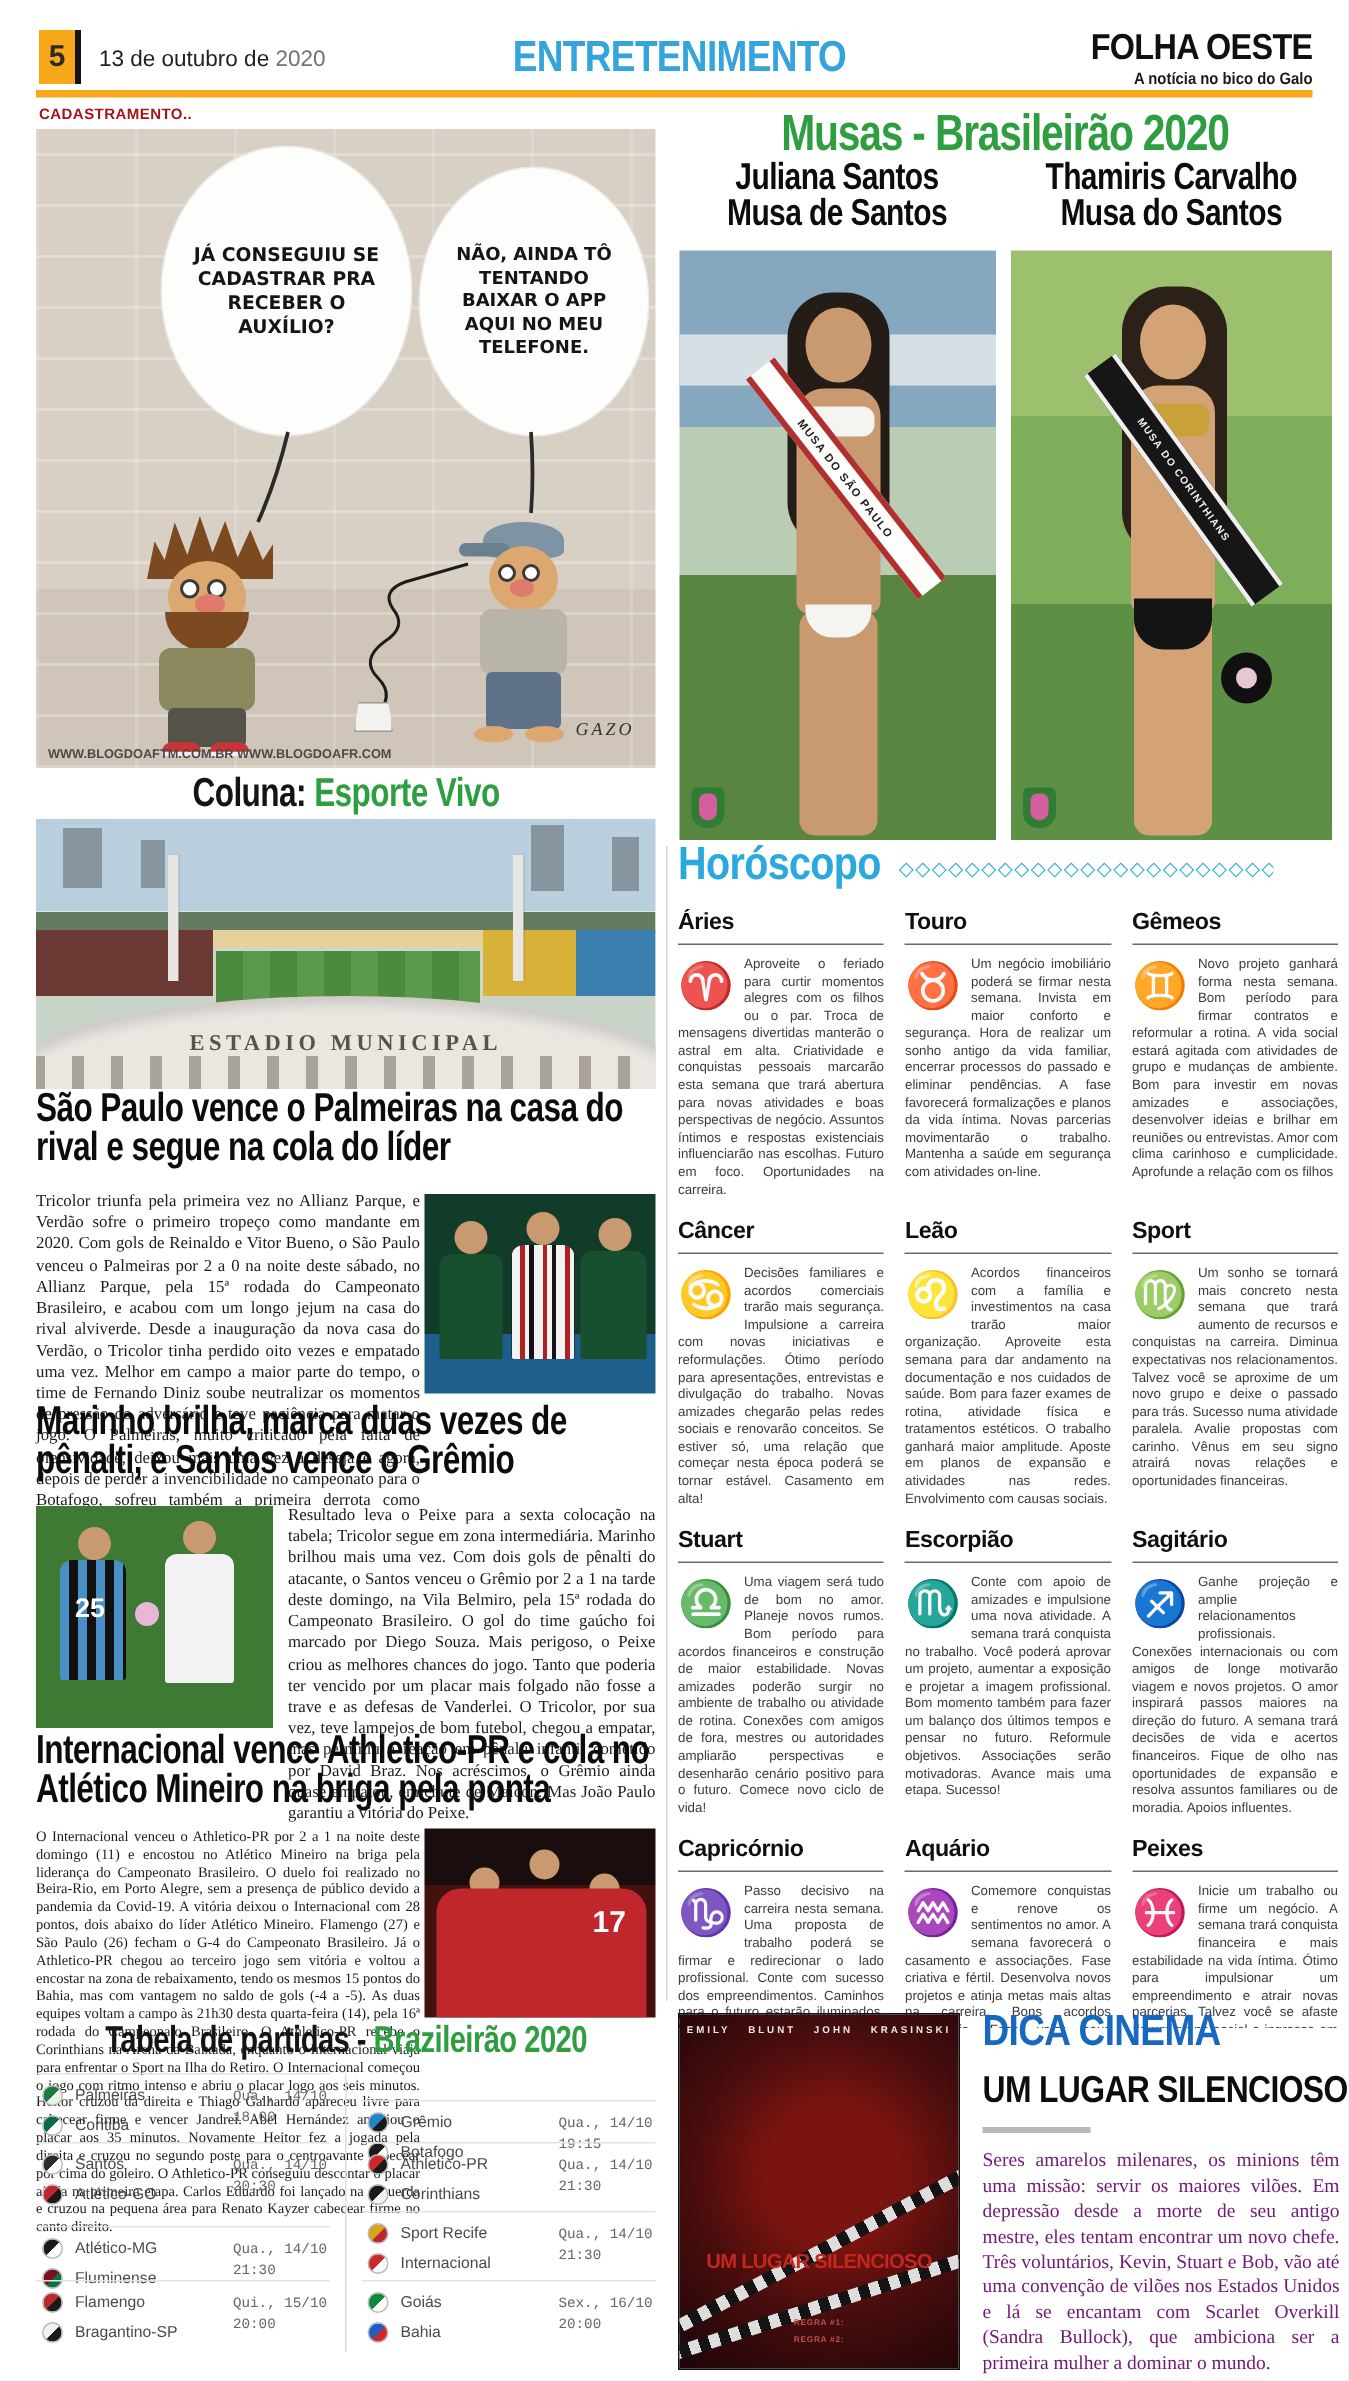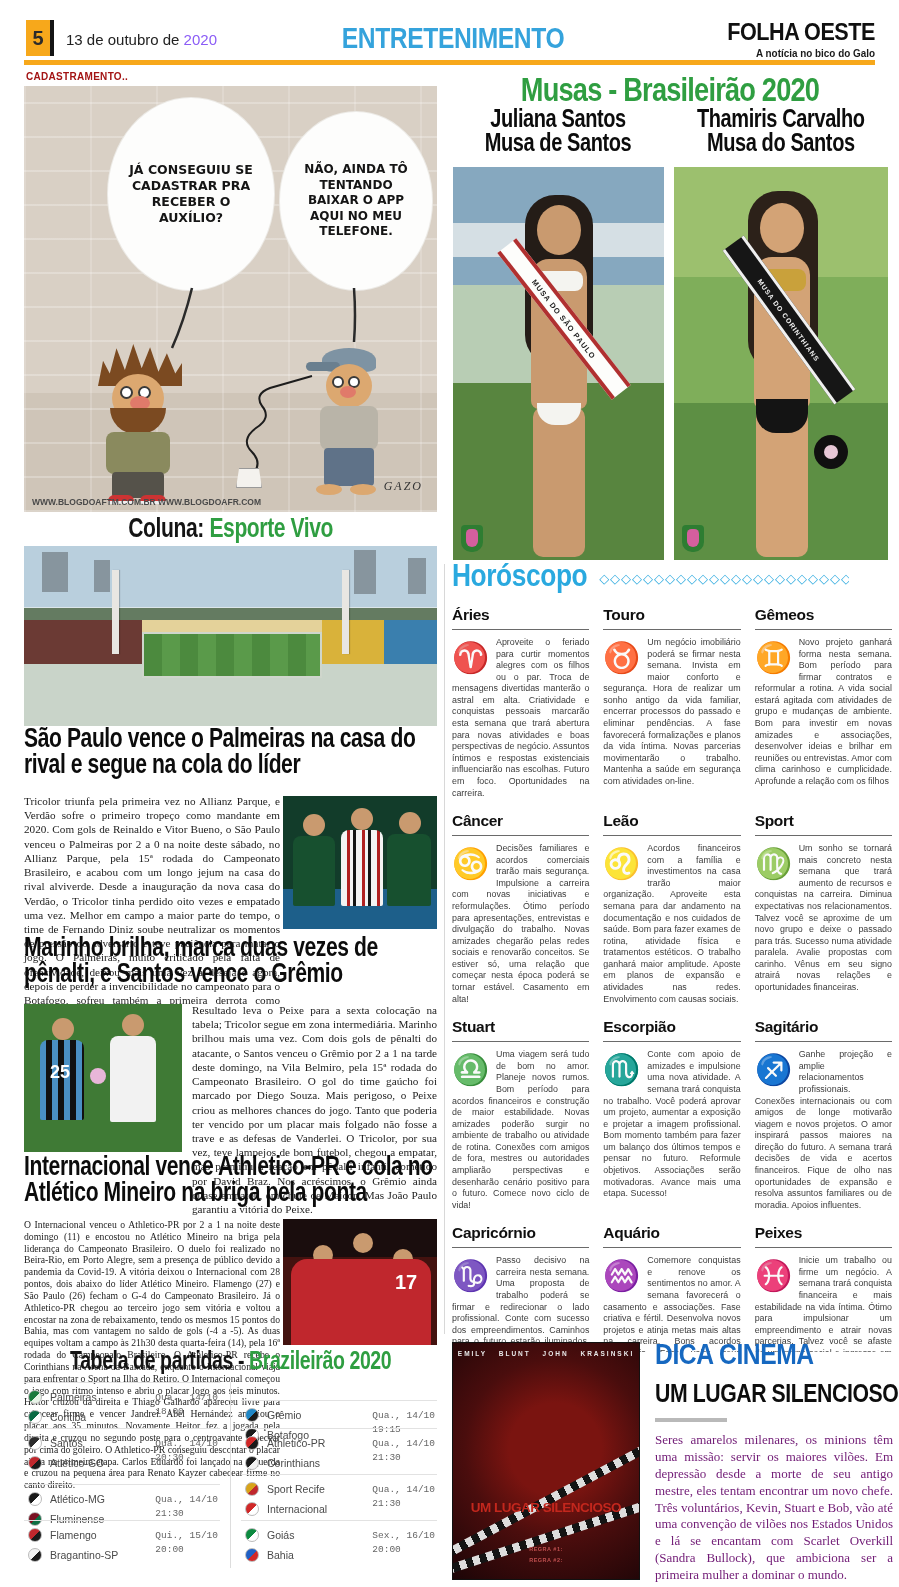--- a/index.html
+++ b/index.html
@@ -6,21 +6,21 @@
   html,body { background:#e8e8e8; }
   .page { position:relative; width:899px; height:1587px; background:#ffffff;
           font-family:"Liberation Sans", sans-serif; overflow:hidden; margin:0 auto; color:#1a1a1a; }
   .abs { position:absolute; }
 
   
   .pagenum { left:26px; top:20px; width:28px; height:36px; background:#f7a81b;
              border-right:4px solid #141414; display:flex; align-items:center; justify-content:center;
              font-weight:bold; font-size:20px; color:#2b2b2b; }
   .date { left:66px; top:31px; font-size:15px; color:#222; }
-  .date .yr { color:#8b5cf6; }
+  .date .yr { color:#737373; }
   .section-title { left:300px; top:22px; width:360px; text-align:center; font-weight:bold;
                    font-size:29px; color:#35a3dc; letter-spacing:-.5px;
                    transform:scaleX(.85); transform-origin:0 0; }
   .brand { right:24px; top:18px; width:240px; text-align:right;
            transform:scaleX(.9); transform-origin:100% 0; }
   .brand-name { font-weight:bold; font-size:24px; color:#101010; letter-spacing:-.5px; }
   .brand-tag { font-weight:bold; font-size:11px; color:#1a1a1a; margin-top:1px; }
   .topbar { left:24px; top:60px; width:851px; height:5px; background:#f7a81b; }
 
   
@@ -223,20 +223,24 @@
     <div class="sky-b" style="left:330px;top:4px;width:22px;height:44px;"></div>
     <div class="sky-b" style="left:384px;top:12px;width:18px;height:36px;"></div>
     <div class="trees"></div>
     <div class="stand" style="left:0;width:118px;background:#6b3a34;"></div>
     <div class="stand" style="left:118px;width:180px;background:#e4d29a;height:16px;"></div>
     <div class="stand" style="left:298px;width:62px;background:#d9b23a;"></div>
     <div class="stand" style="left:360px;width:53px;background:#3a7fae;"></div>
     <div class="pitch"></div>
     <div class="pylon" style="left:88px;top:24px;height:84px;"></div>
     <div class="pylon" style="left:318px;top:24px;height:84px;"></div>
+    <div class="facade">
+      <div class="stadium-sign">ESTADIO MUNICIPAL</div>
+      <div class="arches"></div>
+    </div>
   </div>
 
   <div class="abs hl" style="left:24px;top:726px;">São Paulo vence o Palmeiras na casa do rival e segue na cola do líder</div>
   <div class="abs body-serif a1-body">Tricolor triunfa pela primeira vez no Allianz Parque, e Verdão sofre o primeiro tropeço como mandante em 2020. Com gols de Reinaldo e Vitor Bueno, o São Paulo venceu o Palmeiras por 2 a 0 na noite deste sábado, no Allianz Parque, pela 15ª rodada do Campeonato Brasileiro, e acabou com um longo jejum na casa do rival alviverde. Desde a inauguração da nova casa do Verdão, o Tricolor tinha perdido oito vezes e empatado uma vez. Melhor em campo a maior parte do tempo, o time de Fernando Diniz soube neutralizar os momentos de pressão do adversário e teve paciência para matar o jogo. O Palmeiras, muito criticado pela falta de ofensividade, deixou mais uma vez a deseja e agora, depois de perder a invencibilidade no campeonato para o Botafogo, sofreu também a primeira derrota como mandante na temporada.</div>
   <div class="abs photo" style="left:283px;top:796px;width:154px;height:133px;background:linear-gradient(#123c2a 0 70%, #1d5f8a 70% 100%);">
     <div class="ph-head" style="left:20px;top:18px;width:22px;height:22px;"></div>
     <div class="ph-torso" style="left:10px;top:40px;width:42px;height:70px;background:#17502f;"></div>
     <div class="ph-head" style="left:68px;top:12px;width:22px;height:22px;"></div>
     <div class="ph-torso" style="left:58px;top:34px;width:42px;height:76px;background:repeating-linear-gradient(90deg,#f3f3f3 0 6px,#b02020 6px 9px,#f3f3f3 9px 12px,#141414 12px 15px);"></div>
     <div class="ph-head" style="left:116px;top:16px;width:22px;height:22px;"></div>

